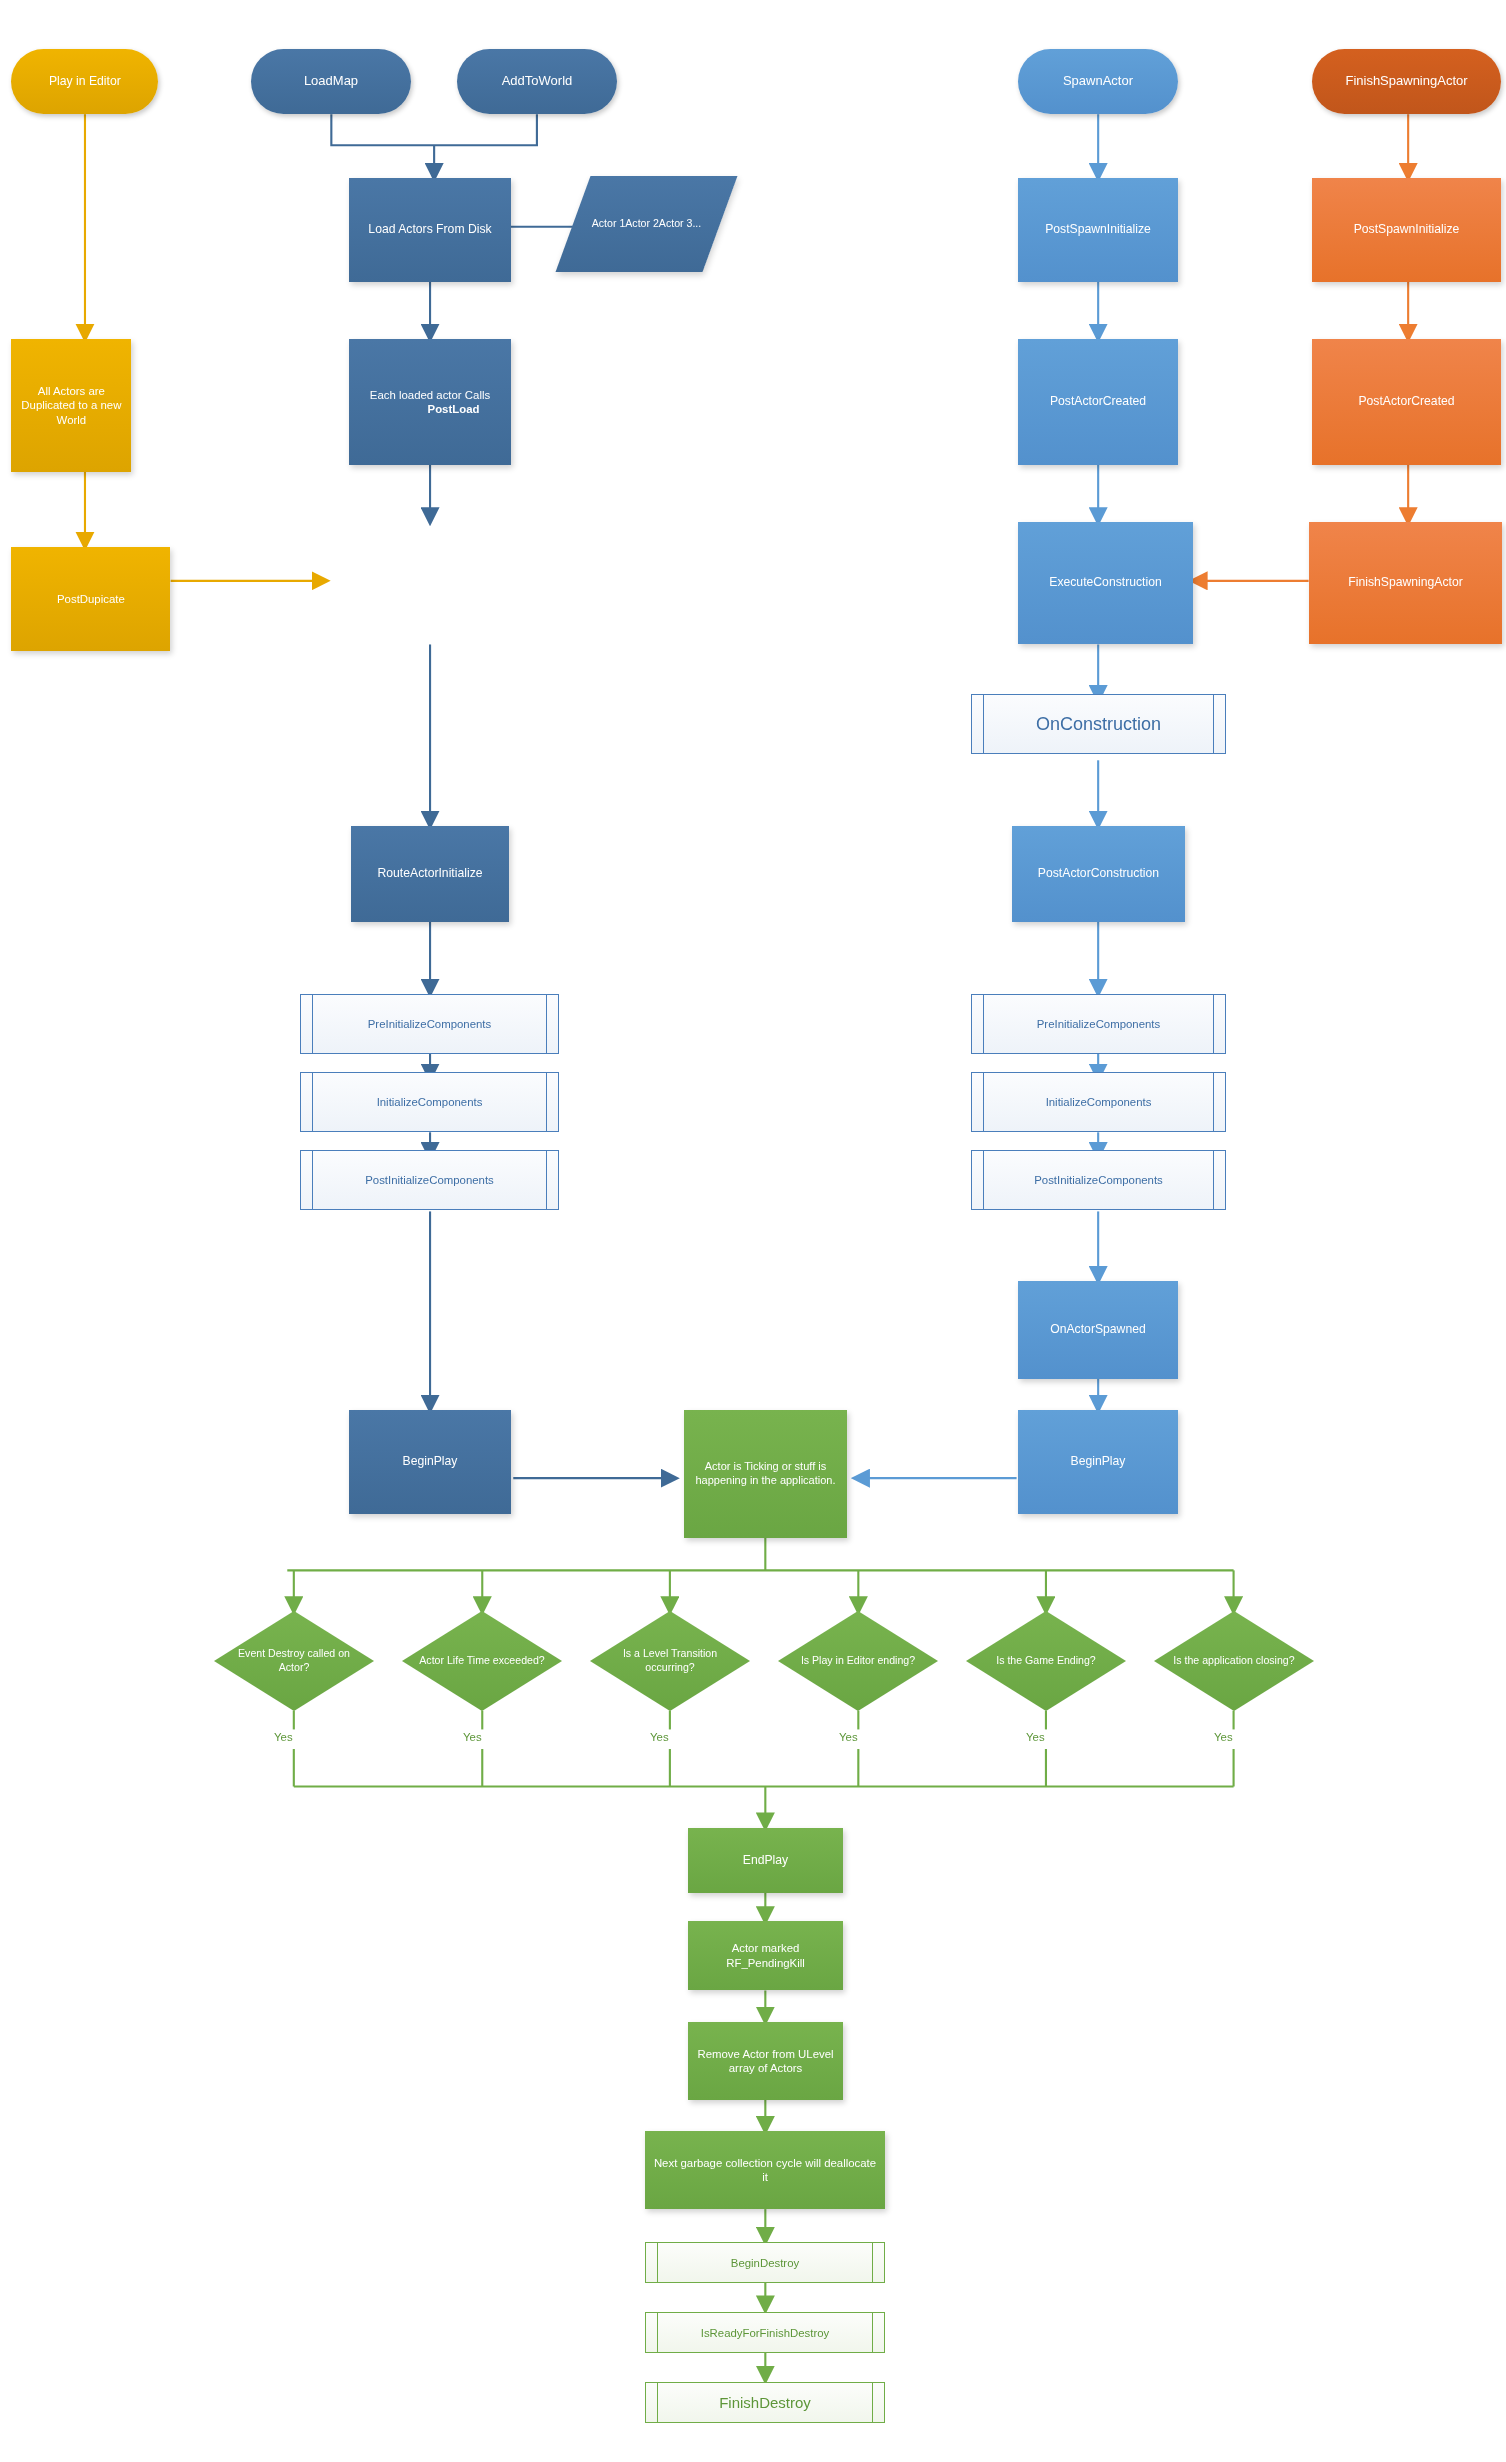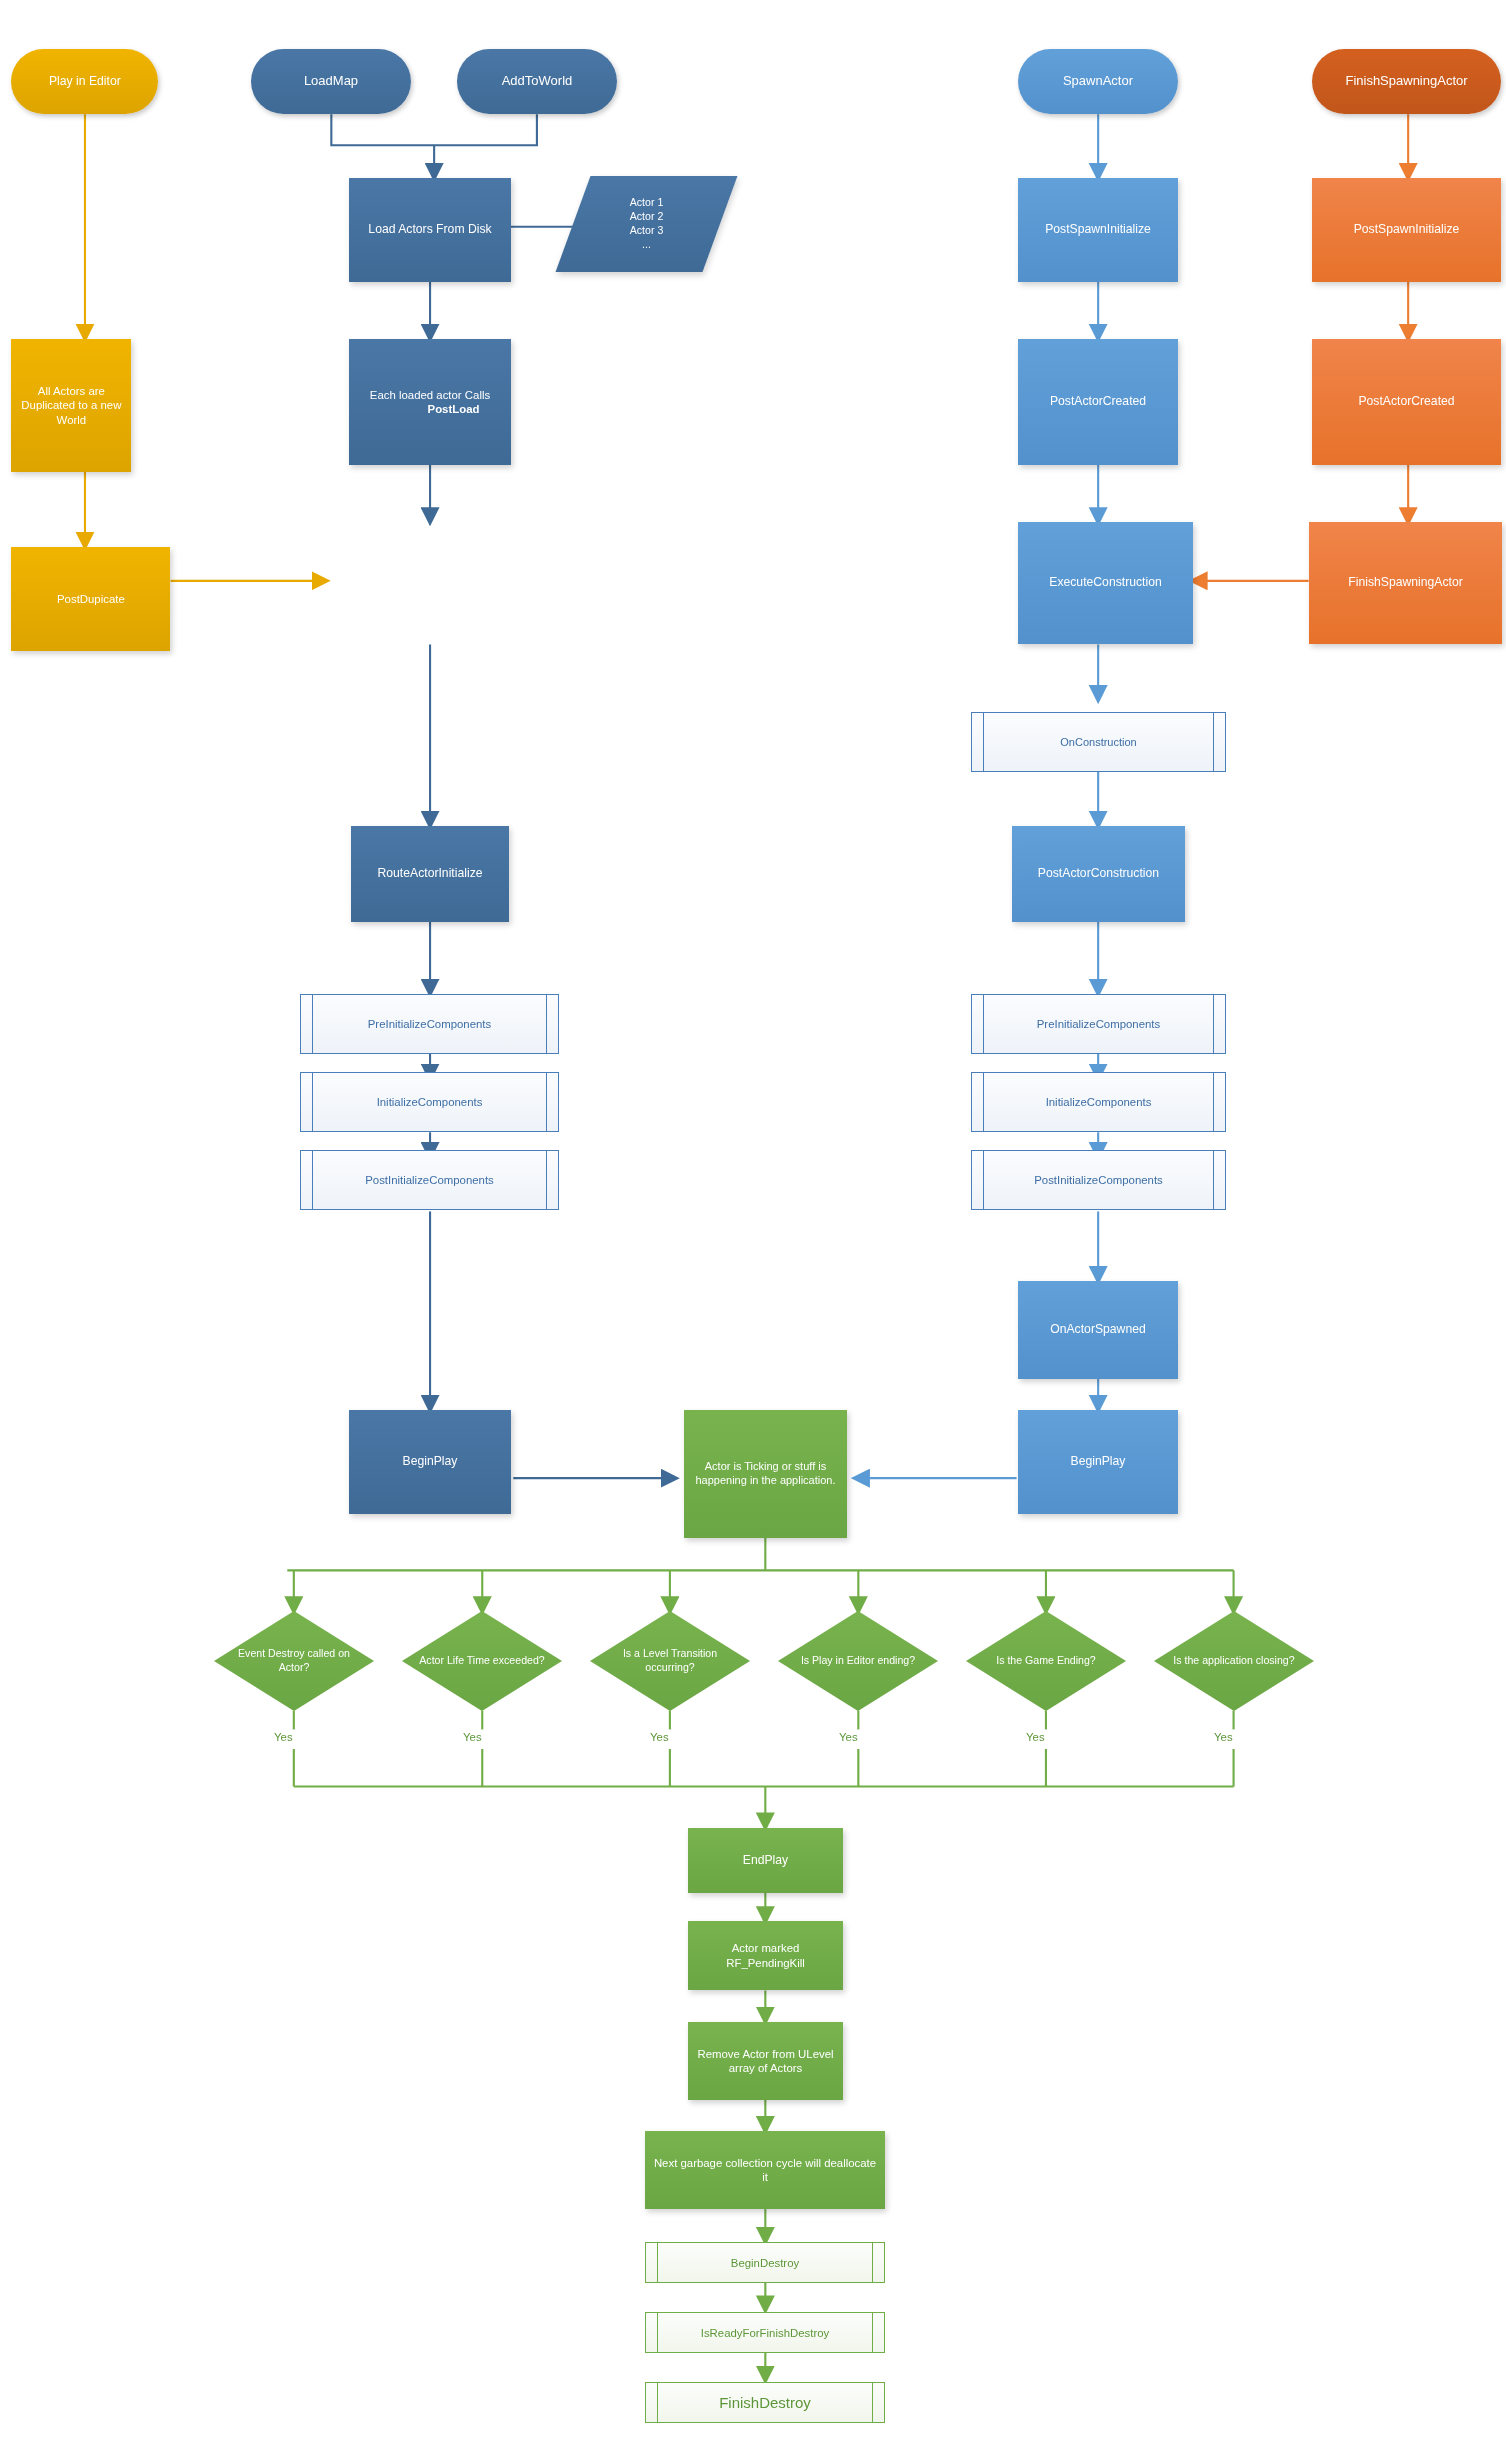--- a/index.html
+++ b/index.html
@@ -100,21 +100,21 @@
     transform: skewX(-20deg);
     box-shadow: 2.4px 3.3px 5.7px rgba(0,0,0,0.18);
   }
   .data-shape .data-text {
     position: relative;
     z-index: 2;
     color: #fff;
     text-align: center;
     height: 100%;
     display: flex;
-    flex-direction: column;
+    flex-direction: row;
     align-items: center;
     justify-content: center;
     line-height: 1.32;
   }
 
   
   .diamond {
     position: absolute;
     z-index: 5;
   }
@@ -312,21 +312,21 @@
 
 
   <div class="node rect c-lblue" style="left:1018px; top:522px; width:175px; height:122px; font-size:12.2px;">
     <span class="lbl">ExecuteConstruction</span>
   </div>
 
   <div class="node rect c-orange" style="left:1309px; top:522px; width:193px; height:122px; font-size:12.2px;">
     <span class="lbl">FinishSpawningActor</span>
   </div>
 
-  <div class="subroutine" style="left:971px; top:712px; width:255px; height:60px; font-size:11px;">
+  <div class="subroutine" style="left:971px; top:694px; width:255px; height:60px; font-size:18px;">
     <span>OnConstruction</span>
   </div>
 
   <div class="node rect c-lblue" style="left:1012px; top:826px; width:173px; height:96px; font-size:12.2px;">
     <span class="lbl">PostActorConstruction</span>
   </div>
 
   <div class="node rect c-dblue" style="left:351px; top:826px; width:158px; height:96px; font-size:12.2px;">
     <span class="lbl">RouteActorInitialize</span>
   </div>

